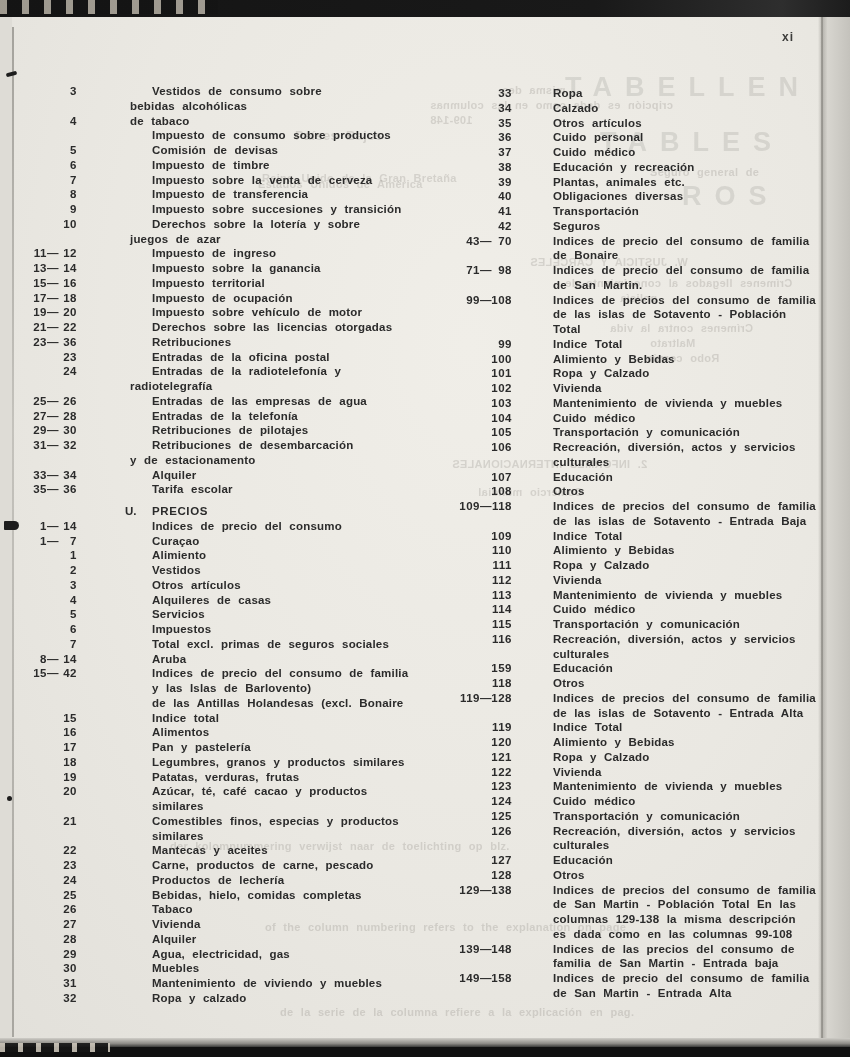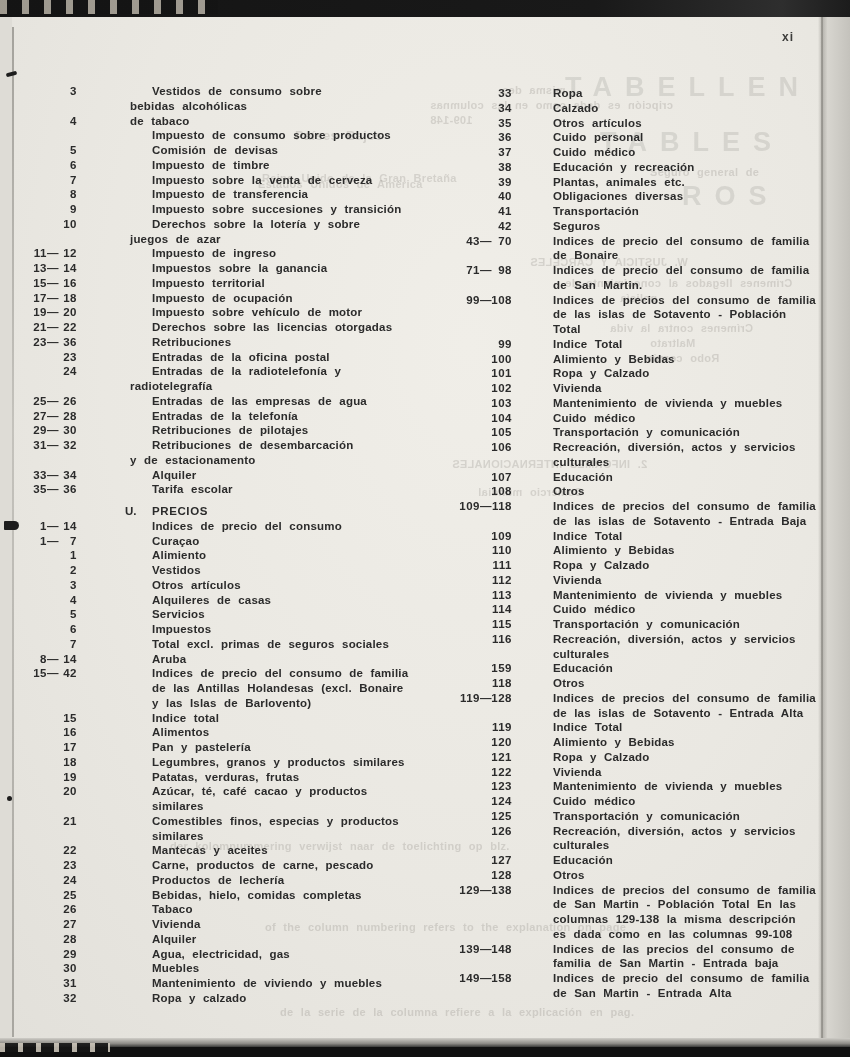--- a/index.html
+++ b/index.html
@@ -203,21 +203,21 @@
         <span class="n2">12</span>
         <div class="txt">
           <div class="tline">Impuesto de ingreso</div>
         </div>
       </div>
       <div class="row">
         <span class="n1">13</span>
         <span class="dash">—</span>
         <span class="n2">14</span>
         <div class="txt">
-          <div class="tline">Impuestos sobre la ganancia</div>
+          <div class="tline">Impuesto sobre la ganancia</div>
         </div>
       </div>
       <div class="row">
         <span class="n1">15</span>
         <span class="dash">—</span>
         <span class="n2">16</span>
         <div class="txt">
           <div class="tline">Impuesto territorial</div>
         </div>
       </div>
@@ -402,22 +402,22 @@
         <div class="txt">
           <div class="tline">Aruba</div>
         </div>
       </div>
       <div class="row">
         <span class="n1">15</span>
         <span class="dash">—</span>
         <span class="n2">42</span>
         <div class="txt">
           <div class="tline">Indices de precio del consumo de familia</div>
+          <div class="tline">y las Islas de Barlovento)</div>
           <div class="tline">de las Antillas Holandesas (excl. Bonaire</div>
-          <div class="tline">y las Islas de Barlovento)</div>
         </div>
       </div>
       <div class="row">
         <span class="n1"></span>
         <span class="dash"></span>
         <span class="n2">15</span>
         <div class="txt">
           <div class="tline">Indice total</div>
         </div>
       </div>

